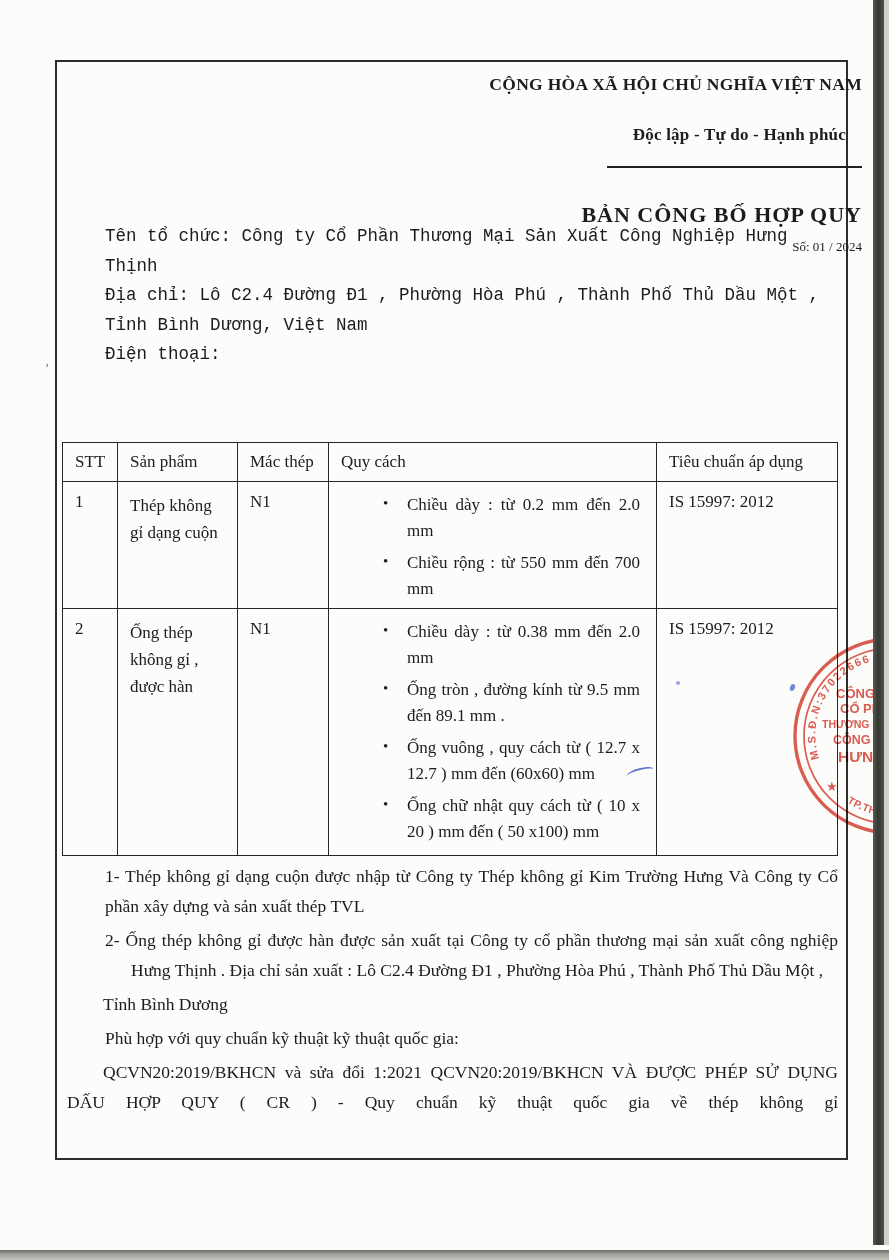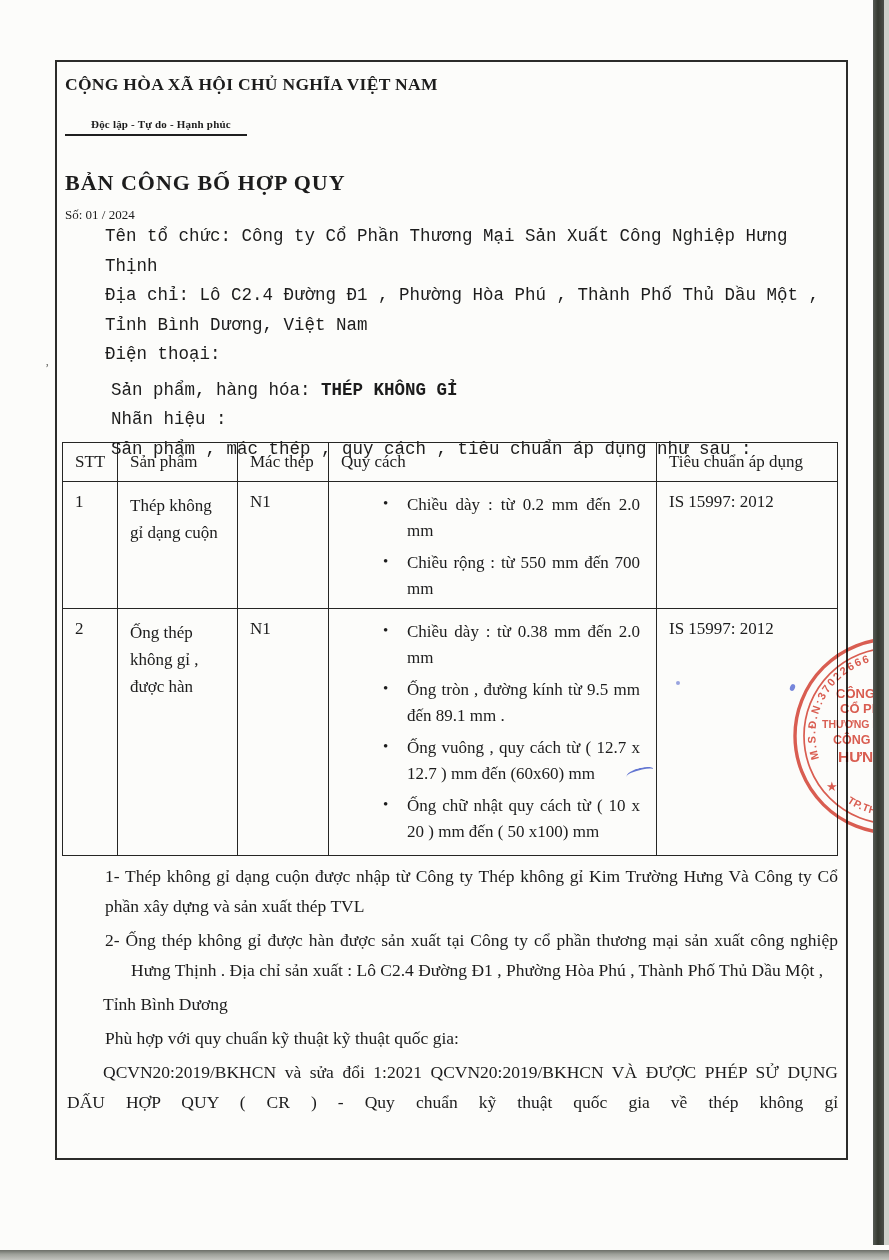--- a/index.html
+++ b/index.html
@@ -27,24 +27,24 @@
     background:linear-gradient(180deg,#6b6e67 0%,#9b9e97 40%,#c2c4be 100%);
     z-index:29;
   }
   .frame{
     position:absolute;left:55px;top:60px;
     width:793px;height:1100px;
     border:2px solid #2c2c2a;
     box-sizing:border-box;
   }
   
-  .doc-header{position:absolute;left:0;top:12px;width:100%;text-align:left;transform:translateX(8px);font-family:Liberation Serif, serif;}
+  .doc-header{position:absolute;left:8px;top:12px;width:100%;text-align:right;transform:translateX(8px);font-family:Liberation Serif, serif;}
   .nat-title{font-size:17.5px;font-weight:bold;letter-spacing:.3px;}
-  .motto{display:inline-block;margin-top:5px;font-size:11px;font-weight:bold;
-         border-bottom:2.2px solid #1f1f1f;padding:0 16px 4px 26px;letter-spacing:.2px;}
+  .motto{display:inline-block;margin-top:12px;font-size:17px;font-weight:bold;
+         border-bottom:2.2px solid #1f1f1f;padding:0 16px 21px 26px;letter-spacing:.2px;}
   .doc-title{margin-top:34px;font-size:22px;font-weight:bold;letter-spacing:1px;}
   .doc-number{margin-top:11px;font-size:13px;}
   
   .info{position:absolute;left:48px;top:160px;width:741px;font-size:17.5px;line-height:29.5px;font-family:Liberation Mono, monospace;}
   .info p{margin:0;}
   .pgroup{margin-top:6px;padding-left:6px;}
   .bold{font-weight:bold;}
   
   table.spec{
     position:absolute;left:5px;top:380px;width:775px;
@@ -100,25 +100,20 @@
       <div class="nat-title">CỘNG HÒA XÃ HỘI CHỦ NGHĨA VIỆT NAM</div><br>
       <span class="motto">Độc lập - Tự do - Hạnh phúc</span>
       <div class="doc-title">BẢN CÔNG BỐ HỢP QUY</div>
       <div class="doc-number">Số: 01 / 2024</div>
     </div>
 
     <div class="info">
       <p>Tên tổ chức: Công ty Cổ Phần Thương Mại Sản Xuất Công Nghiệp Hưng Thịnh</p>
       <p>Địa chỉ: Lô C2.4 Đường Đ1 , Phường Hòa Phú , Thành Phố Thủ Dầu Một , Tỉnh Bình Dương, Việt Nam</p>
       <p>Điện thoại:</p>
-      <div class="pgroup">
-        <p><span>Sản phẩm, hàng hóa: </span><span class="bold">THÉP KHÔNG GỈ</span></p>
-        <p>Nhãn hiệu :</p>
-        <p>Sản phẩm , mác thép , quy cách , tiêu chuẩn áp dụng như sau :</p>
-      </div>
     </div>
 
     <table class="spec">
       <colgroup>
         <col class="col-stt">
           <col class="col-sp">
           <col class="col-mt">
           <col class="col-qc">
           <col class="col-tc">
       </colgroup>

